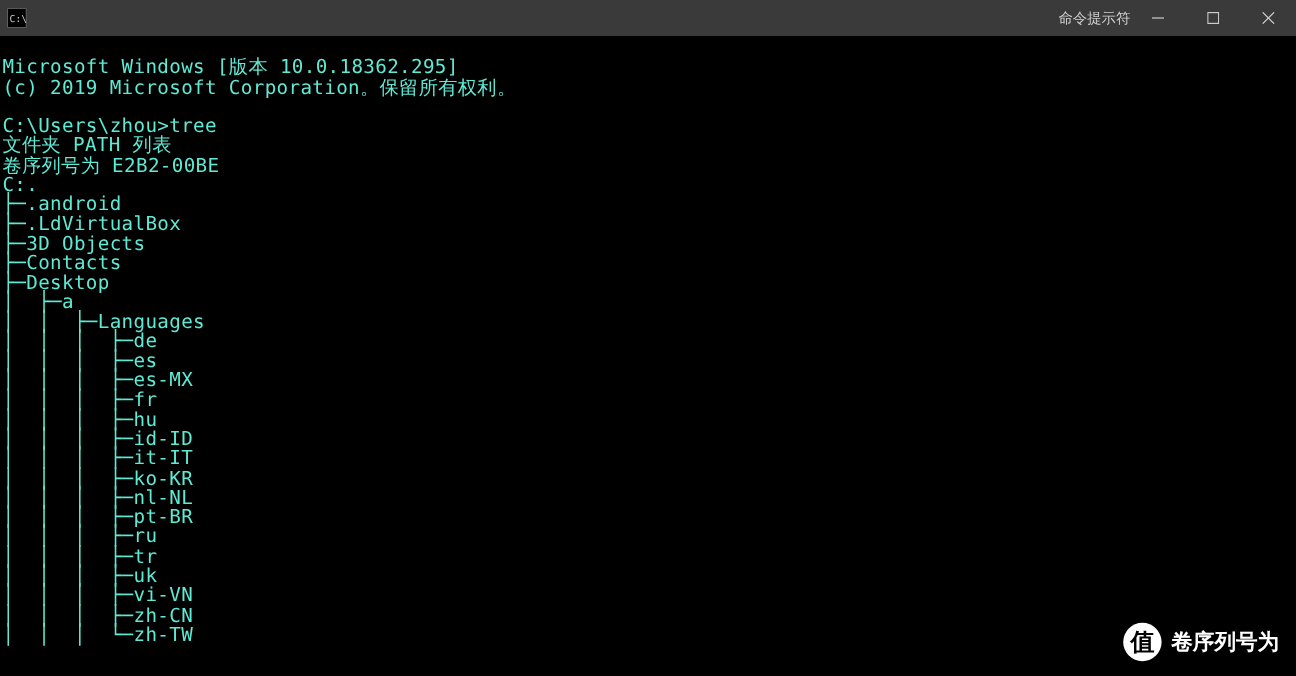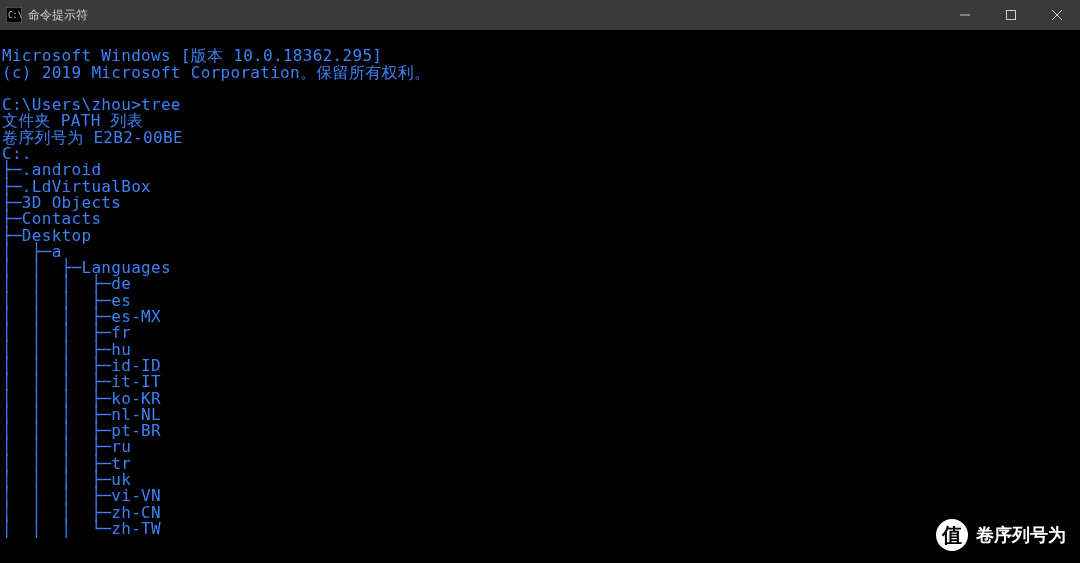--- a/index.html
+++ b/index.html
@@ -32,37 +32,38 @@
       display: flex;
       align-items: center;
       justify-content: center;
     }
     .titlebar-icon svg {
       width: 16px;
       height: 16px;
     }
     .titlebar-title {
       flex: 1;
+      text-align: right;
     }
     .window-controls {
       display: flex;
       height: 100%;
     }
     .window-control {
       width: 46px;
       height: 30px;
       display: flex;
       align-items: center;
       justify-content: center;
       color: #d0d0d0;
       cursor: pointer;
     }
     .terminal {
       background: #000;
-      color: #3b82f6;
+      color: #5eead4;
       font-size: 16px;
       line-height: 16.3px;
       padding: 2px 0 0 2px;
       font-family: "NSimSun", "SimSun", Consolas, monospace;
       white-space: pre;
       letter-spacing: 0.3px;
     }
     .watermark {
       position: absolute;
       bottom: 12px;

